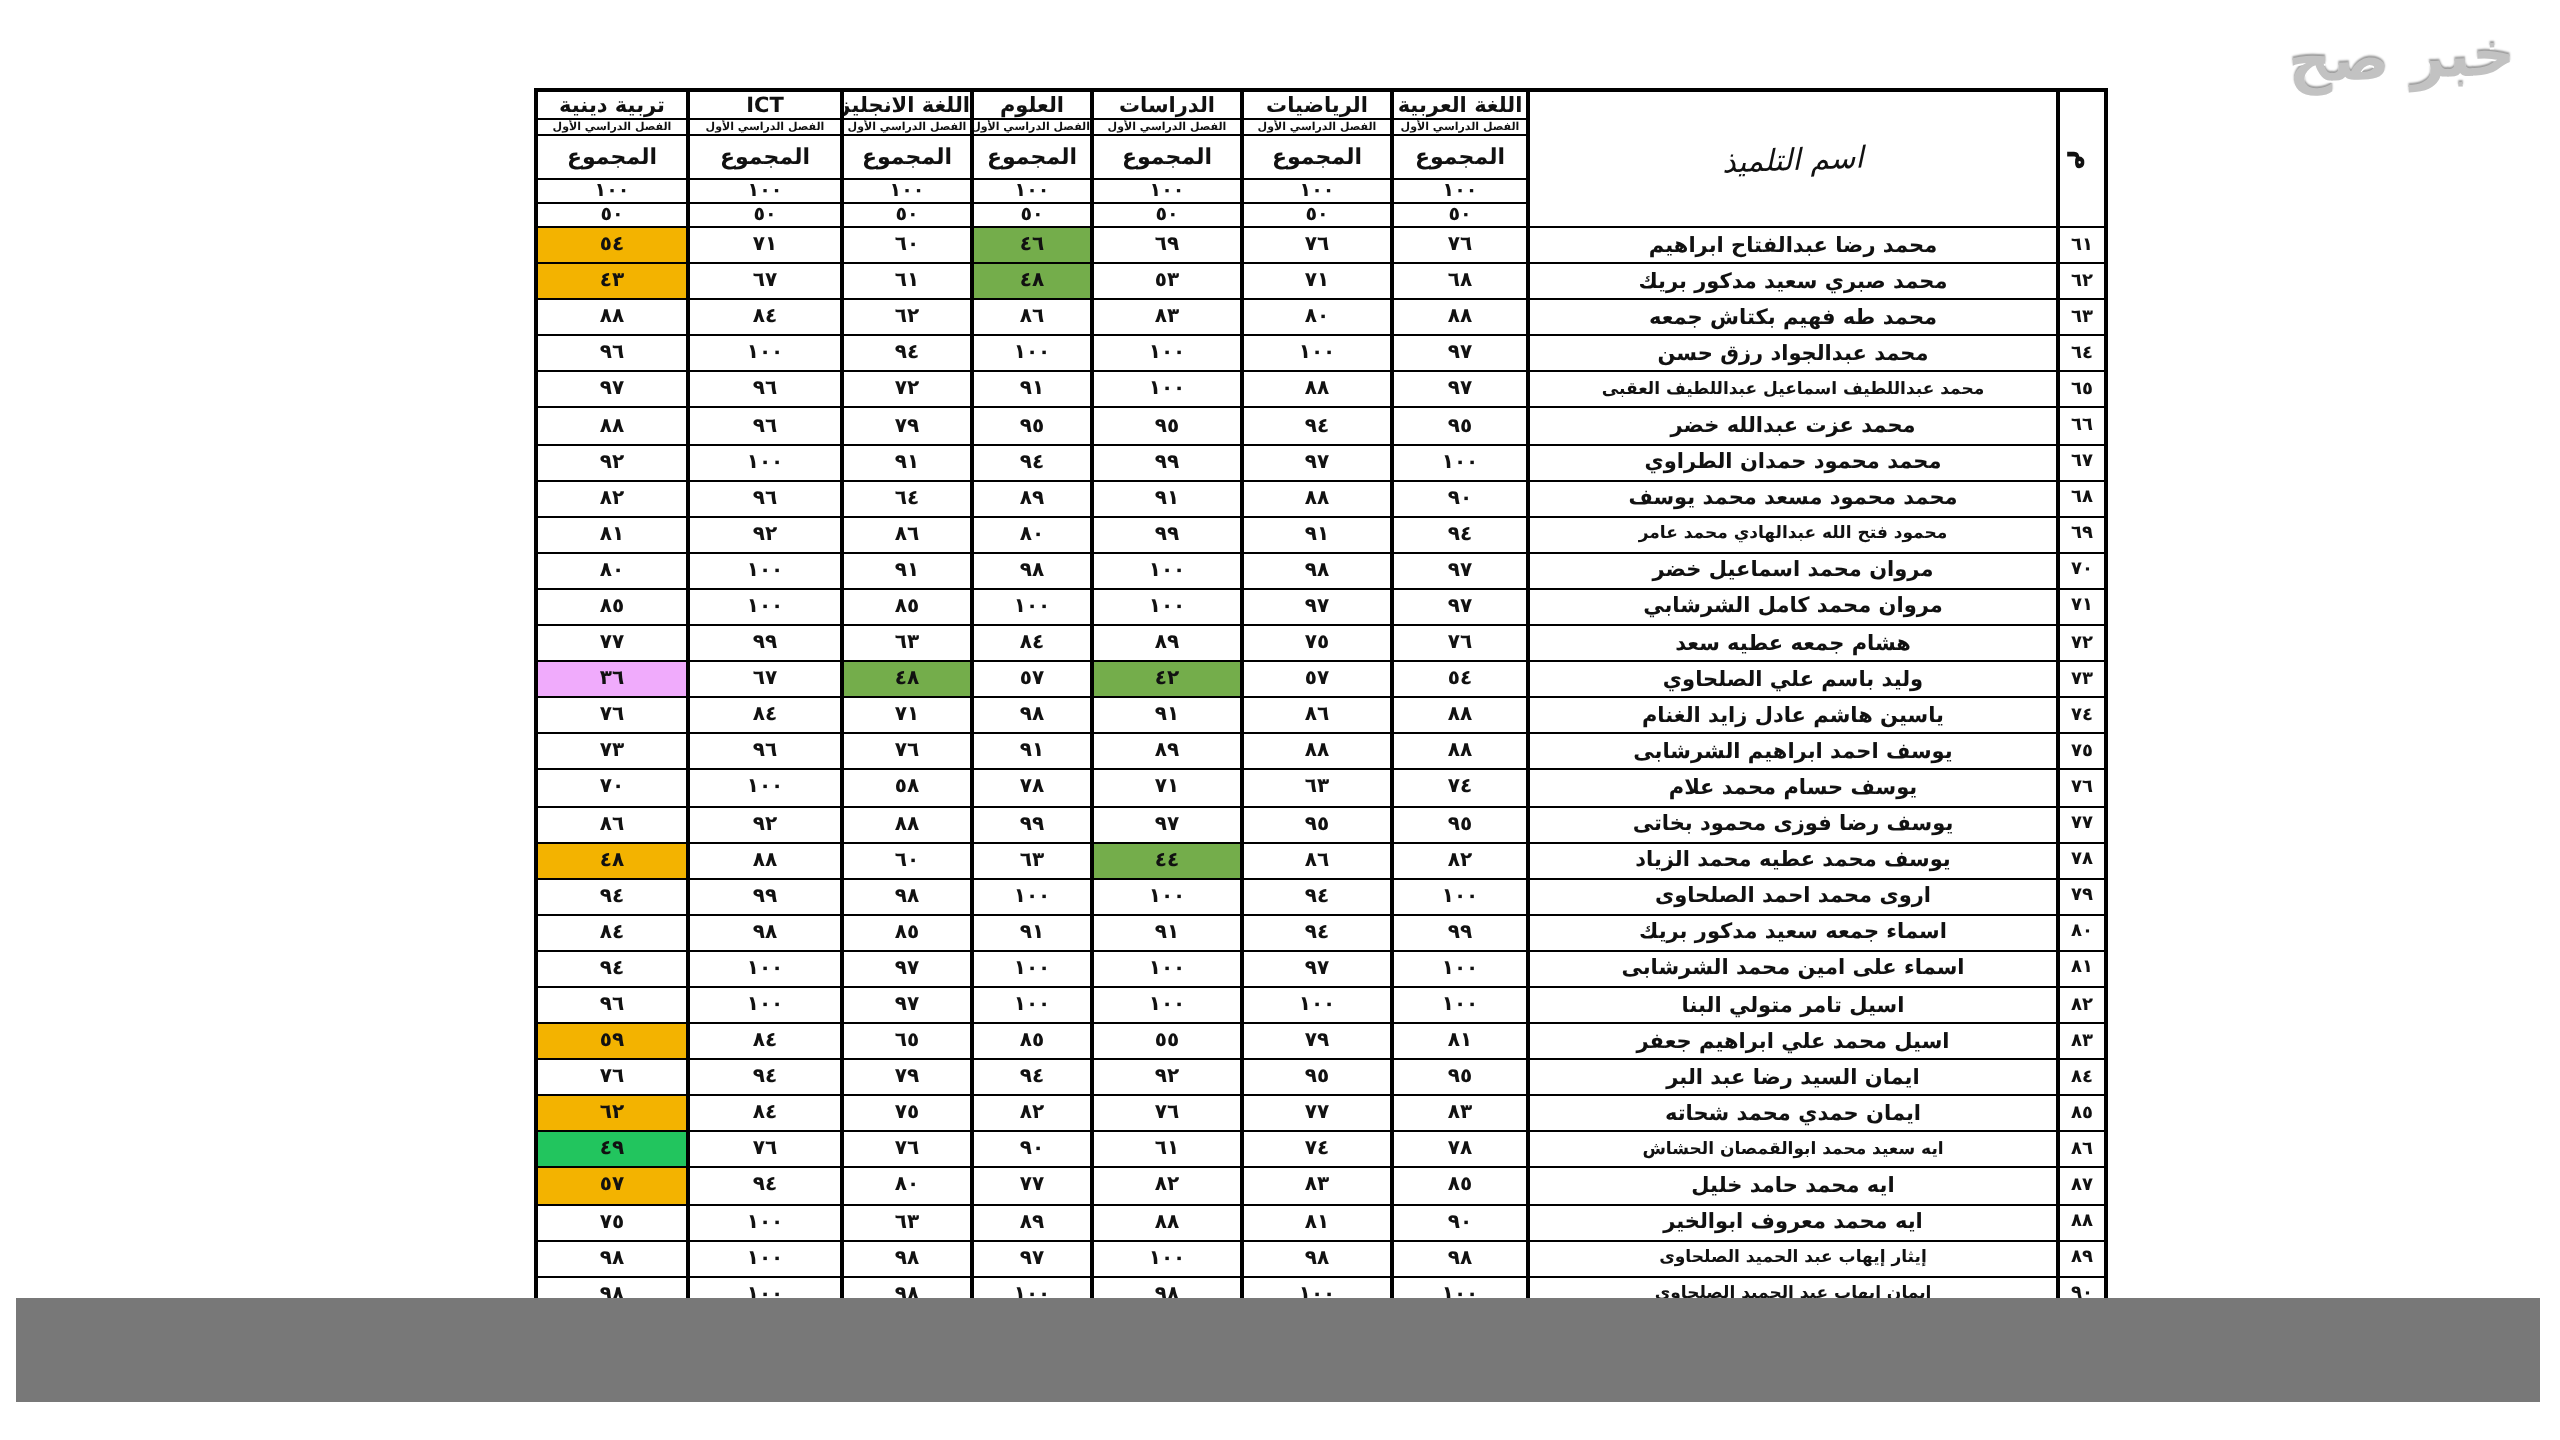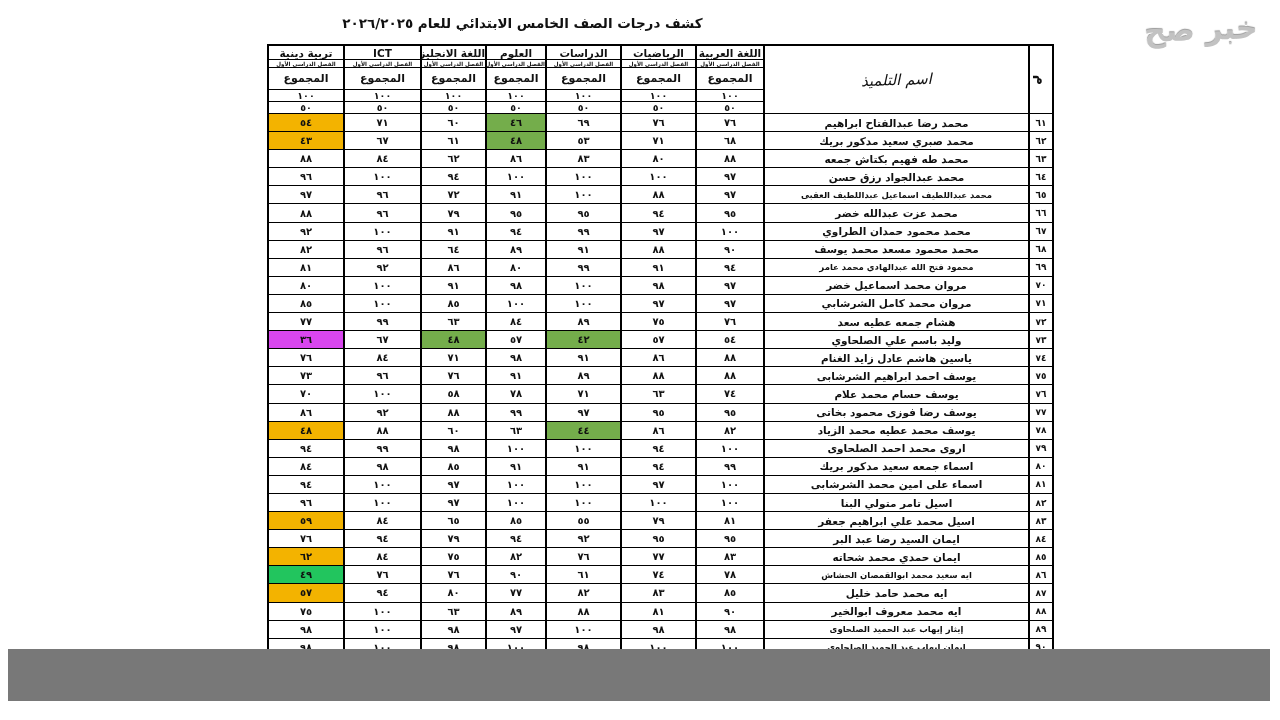--- a/index.html
+++ b/index.html
@@ -71,21 +71,20 @@
   }
 </style>
 </head>
 <body>
 
 <div class="page">
 
   <div class="watermark">خبر صح</div>
 
 
-  <div class="doc-title">كشف درجات الصف الخامس الابتدائي للعام ٢٠٢٦/٢٠٢٥</div>
 
   <table class="grades">
     <colgroup>
       <col style="width:24px">
         <col style="width:265px">
       <col style="width:68px">
         <col style="width:75px">
         <col style="width:75px">
       <col style="width:60px">
         <col style="width:65px">
@@ -276,21 +275,21 @@
         </tr>
         <tr>
           <td class="serial-cell">٧٣</td>
           <td class="name-cell">وليد باسم علي الصلحاوي</td>
           <td class="score-cell">٥٤</td>
           <td class="score-cell">٥٧</td>
           <td class="score-cell" style="background: rgb(116, 173, 75);">٤٢</td>
           <td class="score-cell">٥٧</td>
           <td class="score-cell" style="background: rgb(116, 173, 75);">٤٨</td>
           <td class="score-cell">٦٧</td>
-          <td class="score-cell" style="background: #d946ef;">٣٦</td>
+          <td class="score-cell" style="background: #f0abfc;">٣٦</td>
         </tr>
         <tr>
           <td class="serial-cell">٧٤</td>
           <td class="name-cell">ياسين هاشم عادل زايد الغنام</td>
           <td class="score-cell">٨٨</td>
           <td class="score-cell">٨٦</td>
           <td class="score-cell">٩١</td>
           <td class="score-cell">٩٨</td>
           <td class="score-cell">٧١</td>
           <td class="score-cell">٨٤</td>

